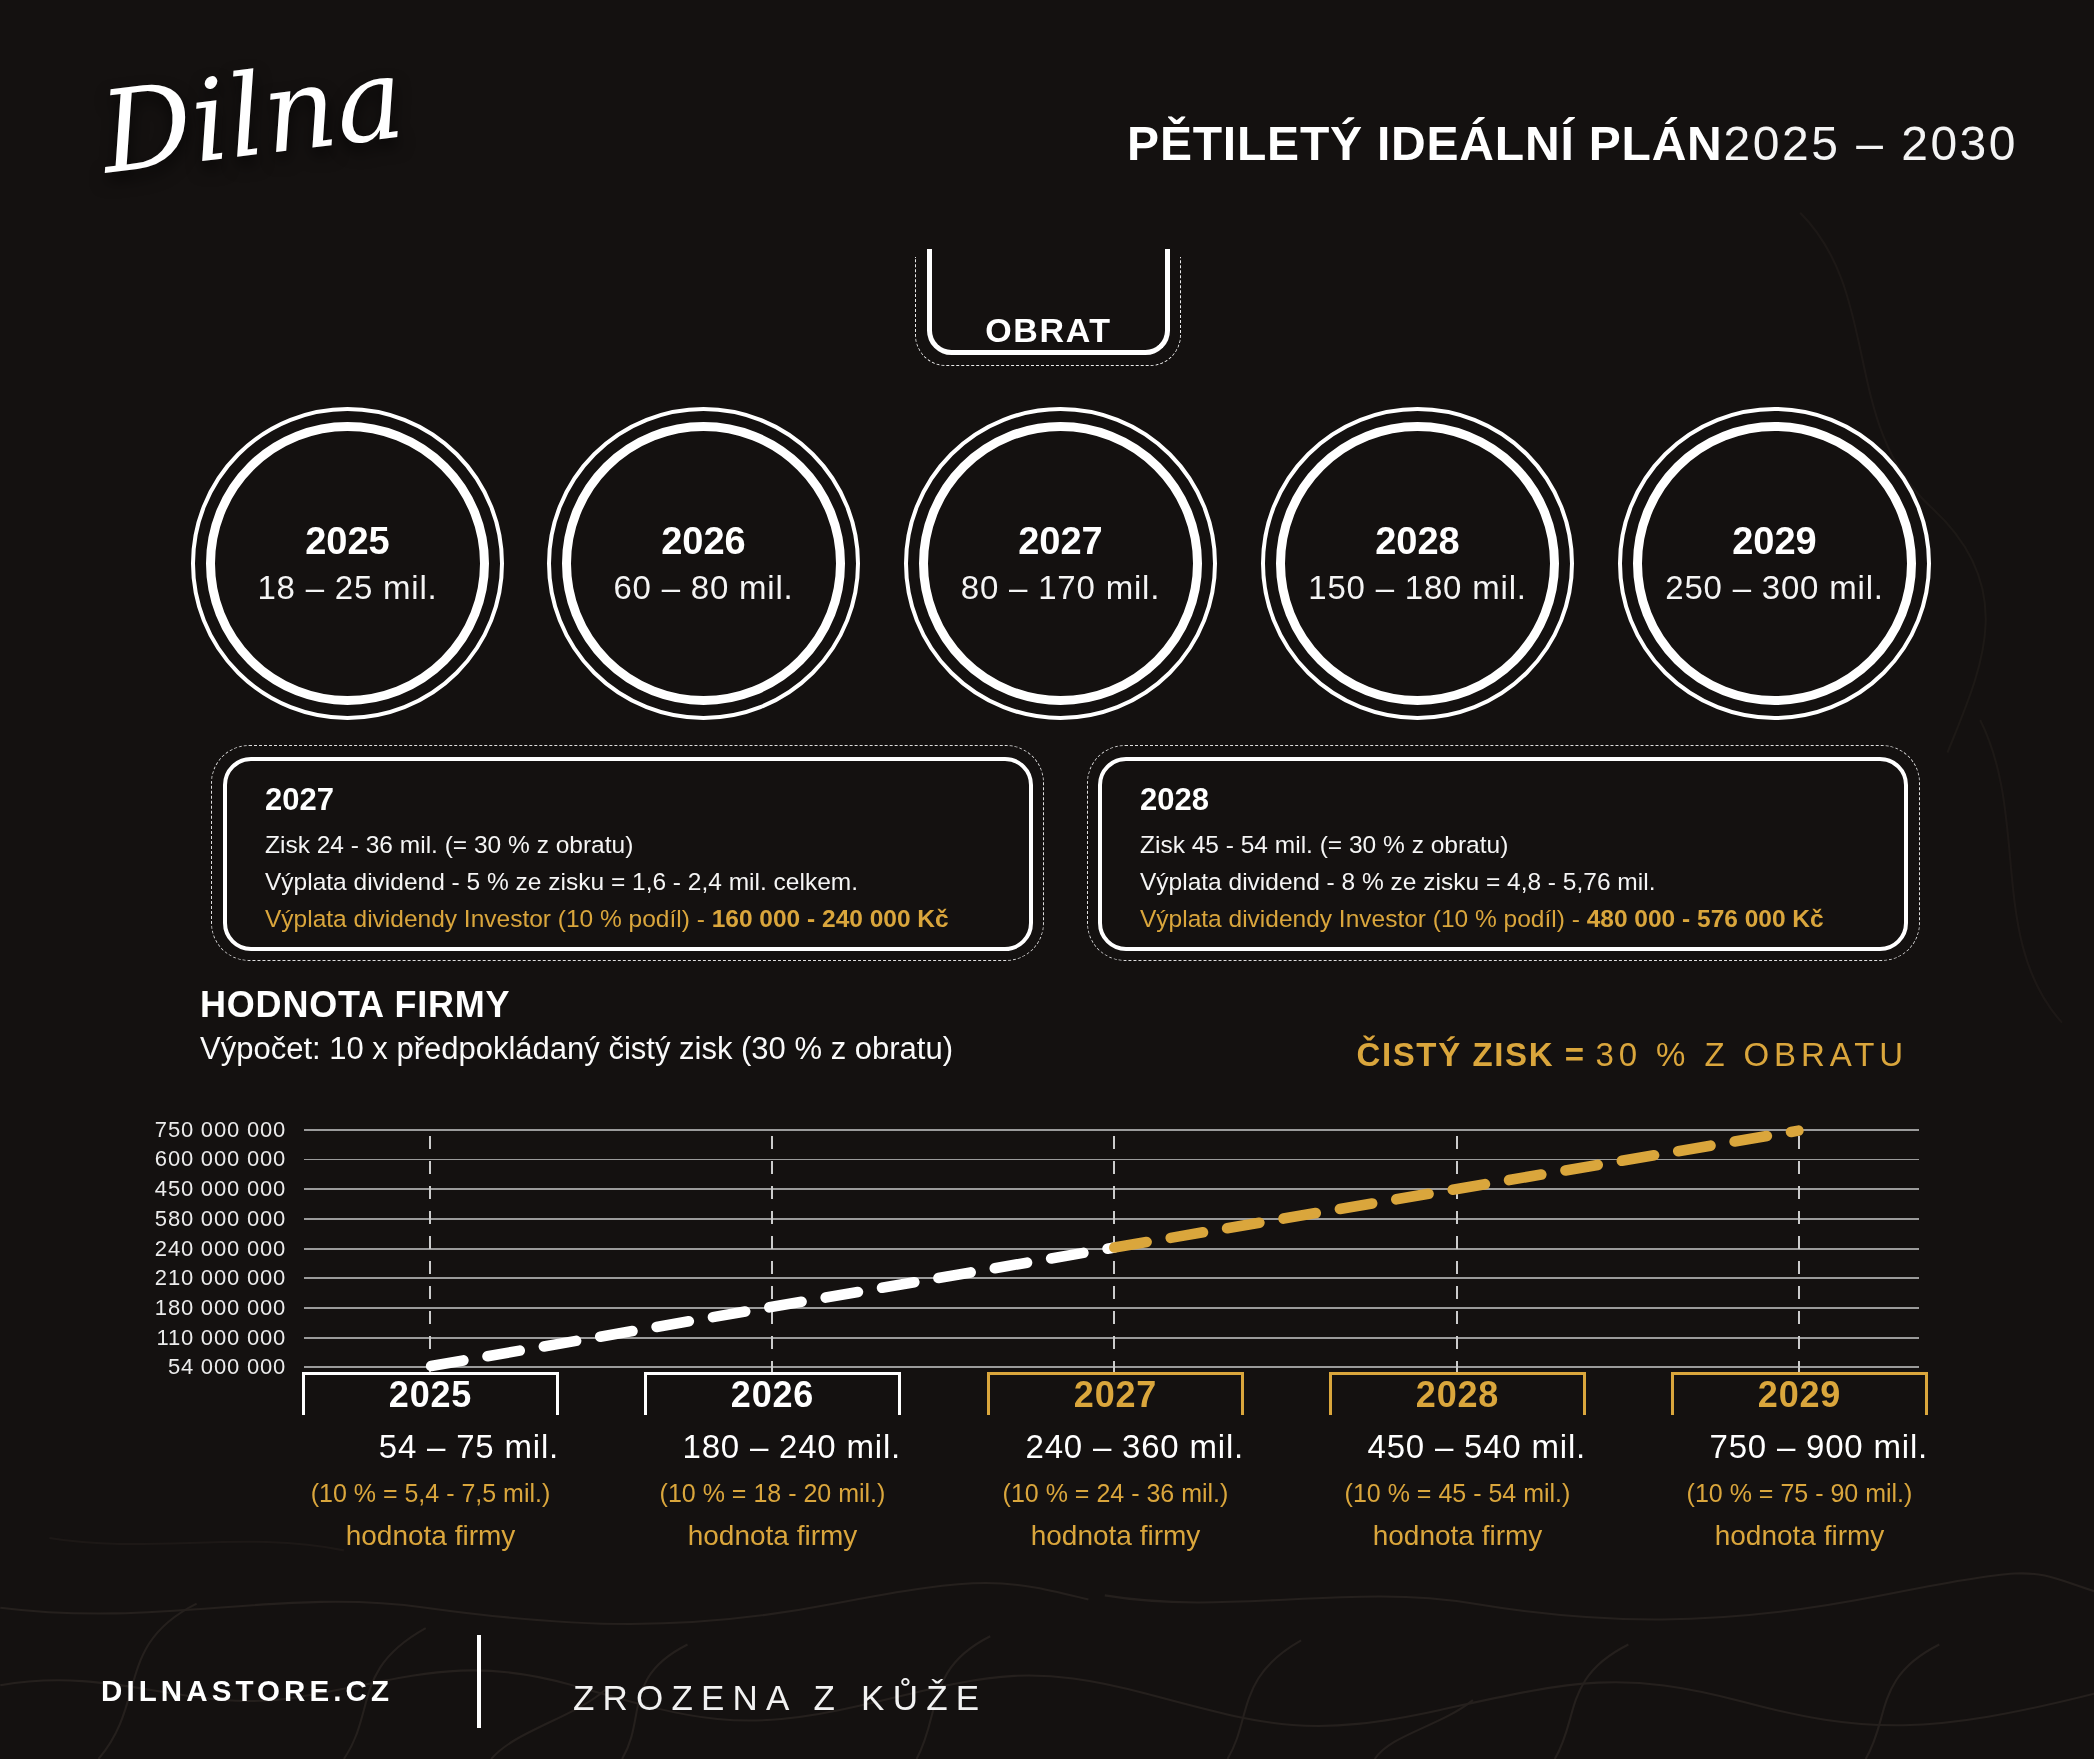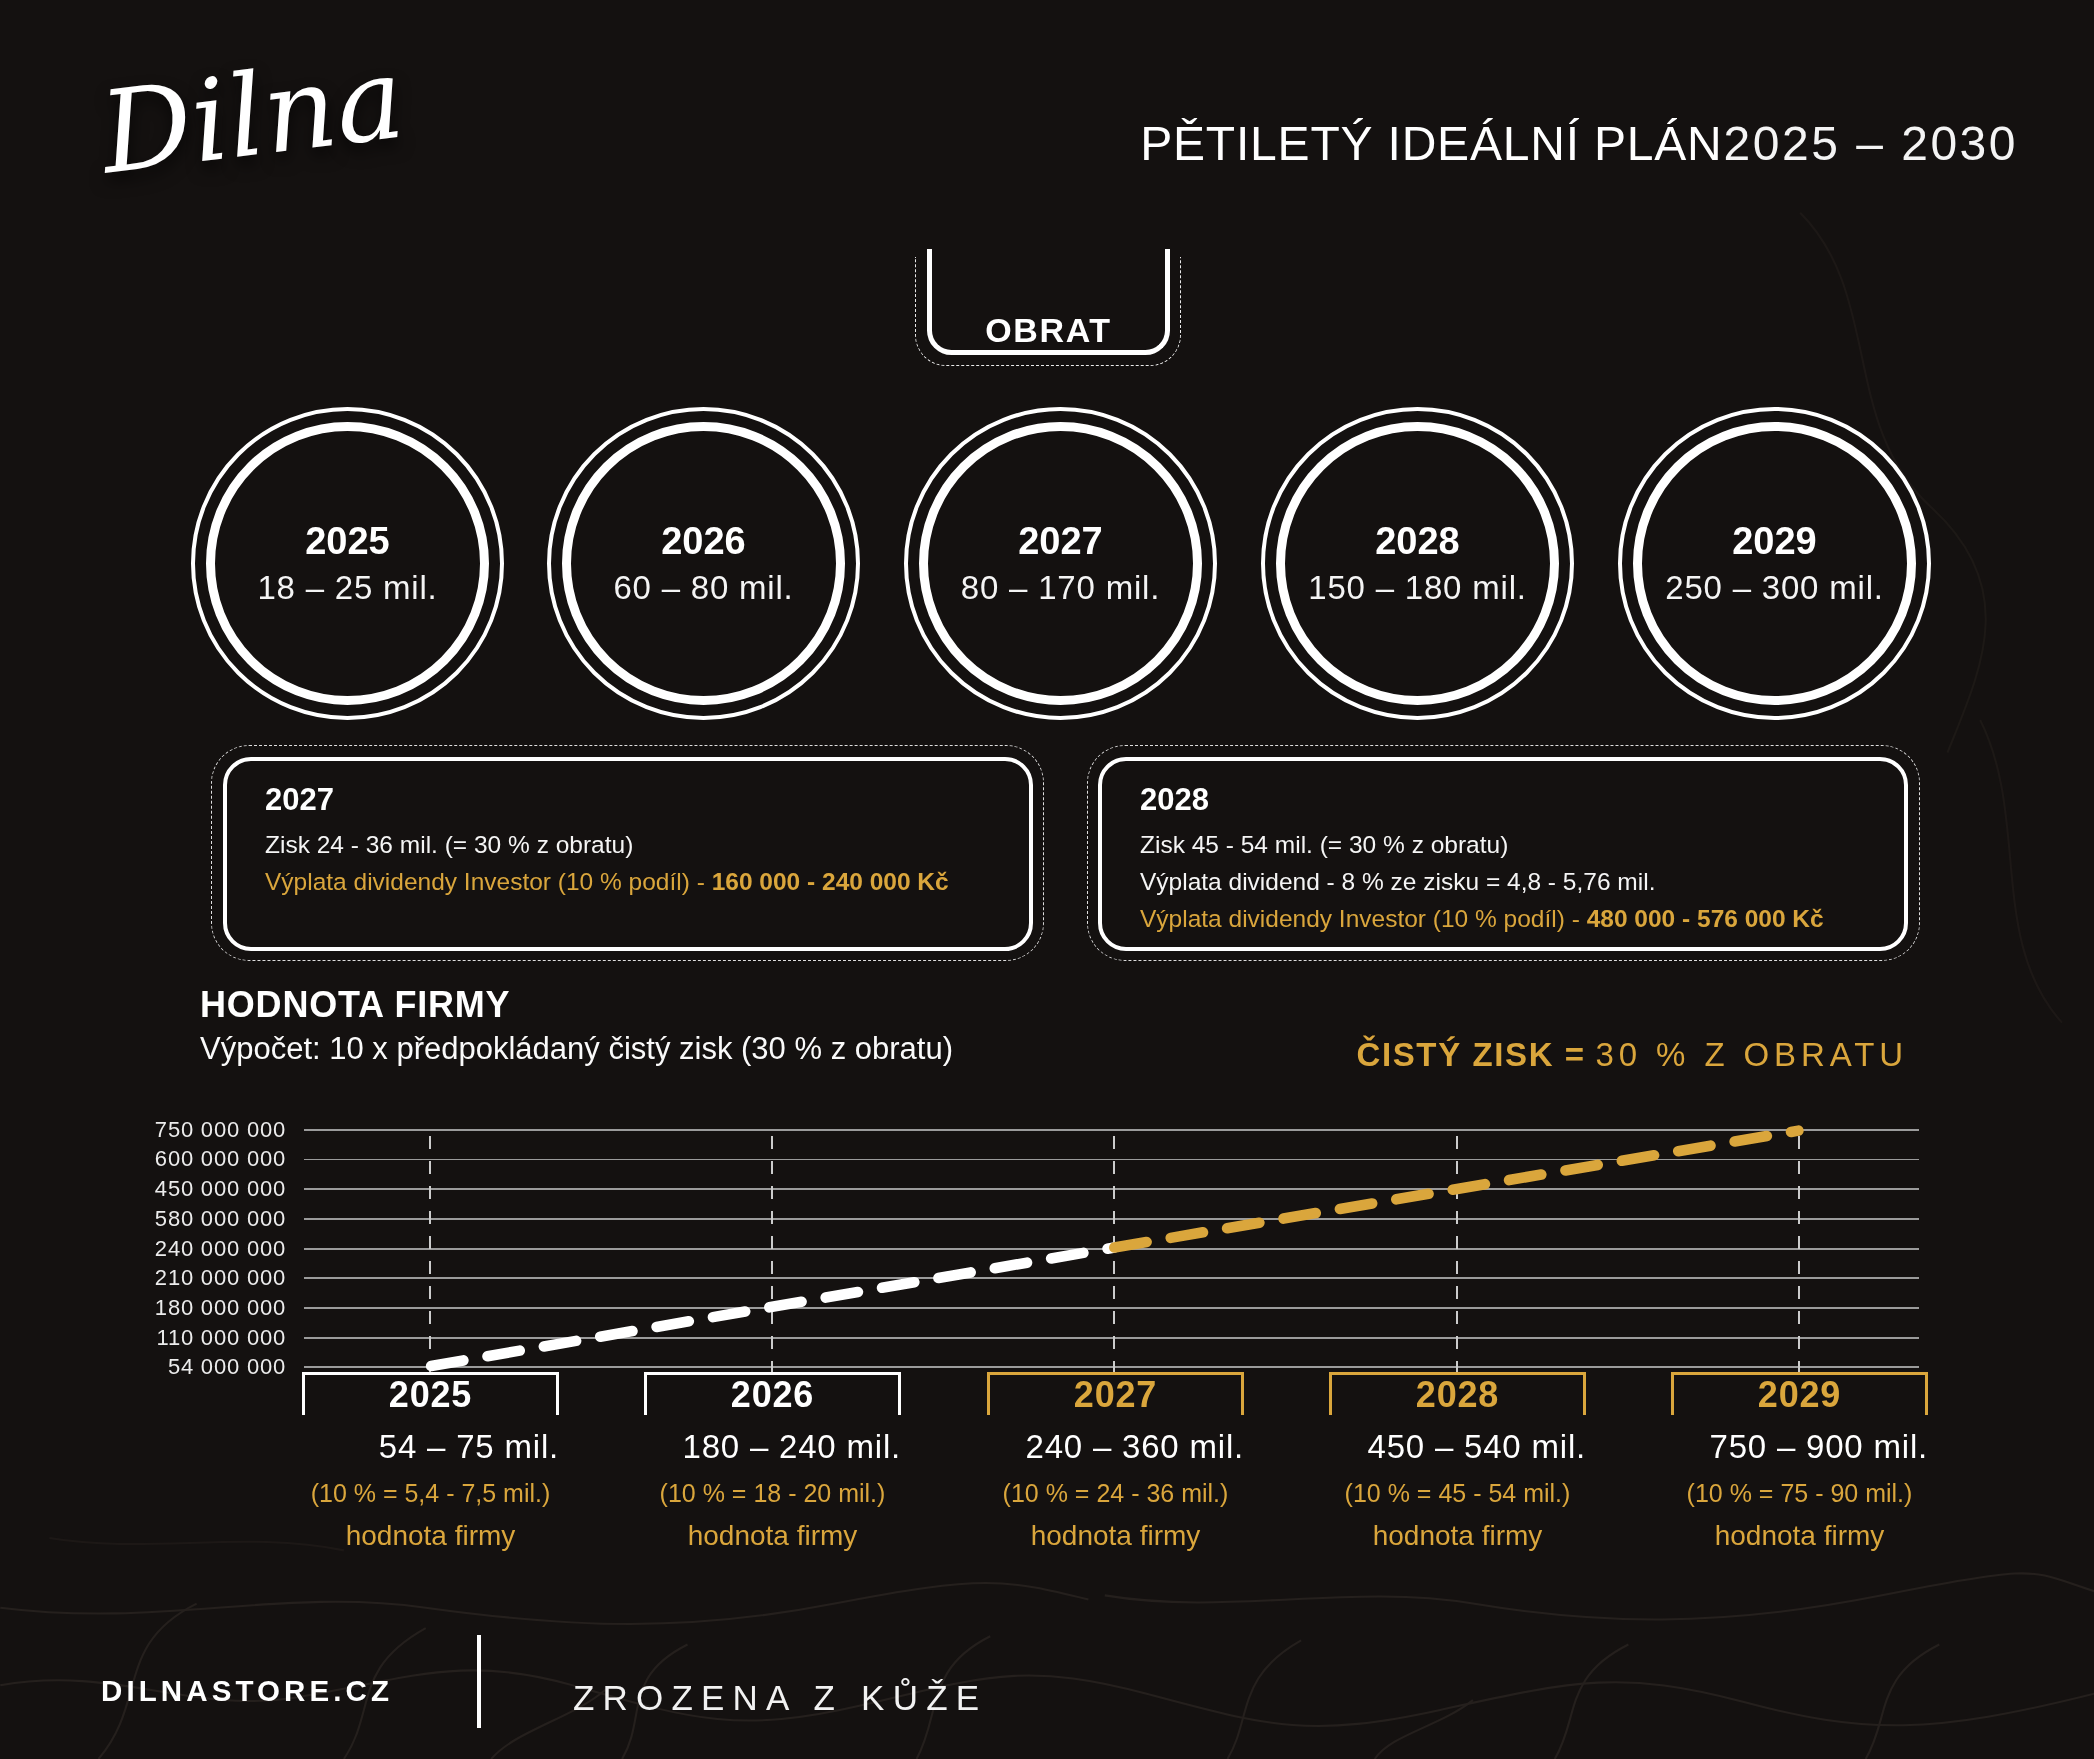--- a/index.html
+++ b/index.html
@@ -13,21 +13,21 @@
   
   .logo{
     position:absolute;left:103px;top:47px;width:344px;height:172px;
     font-family:"DejaVu Serif", serif;font-style:italic;font-weight:400;
     font-size:113px;color:#fff;transform:rotate(-7deg);
     text-shadow:0 8.2px 16.4px rgba(0,0,0,.65);
   }
 
   
   .header-title{position:absolute;right:77px;top:116px;font-size:48px;white-space:nowrap;}
-  .t-bold{font-weight:normal;letter-spacing:0.8px;text-align:center;}
+  .t-bold{font-weight:bold;letter-spacing:0.8px;text-align:center;}
   .t-years{font-weight:normal;letter-spacing:2.5px;margin-left:1px;color:#f4f4f4;}
 
   
   .obrat-outer{
     position:absolute;left:915px;top:257px;width:266px;height:109px;
     border:1.6px dashed #e9e9e9;border-top:none;border-radius:0 0 31px 31px;
     box-sizing:border-box;
   }
   .obrat-inner{
     position:absolute;left:927px;top:249px;width:243px;height:106px;
@@ -167,20 +167,21 @@
     <div class="circle-inner">
       <div class="c-year">2029</div>
       <div class="c-range">250 – 300 mil.</div>
     </div>
   </div>
 
   <div class="pbox-dash" style="left:211px"></div>
   <div class="pbox" style="left:223px">
     <div class="pbox-year">2027</div>
     <div class="pbox-line">Zisk 24 - 36 mil. (= 30 % z obratu)</div>
+    <div class="pbox-line">Výplata dividend - 5 % ze zisku = 1,6 - 2,4 mil. celkem.</div>
     <div class="pbox-invest gold-text">
       <span>Výplata dividendy Investor (10 % podíl) - </span><span class="pbox-amount">160 000 - 240 000 Kč</span>
     </div>
   </div>
 
   <div class="pbox-dash" style="left:1087px"></div>
   <div class="pbox" style="left:1098px">
     <div class="pbox-year">2028</div>
     <div class="pbox-line">Zisk 45 - 54 mil. (= 30 % z obratu)</div>
     <div class="pbox-line">Výplata dividend - 8 % ze zisku = 4,8 - 5,76 mil.</div>

